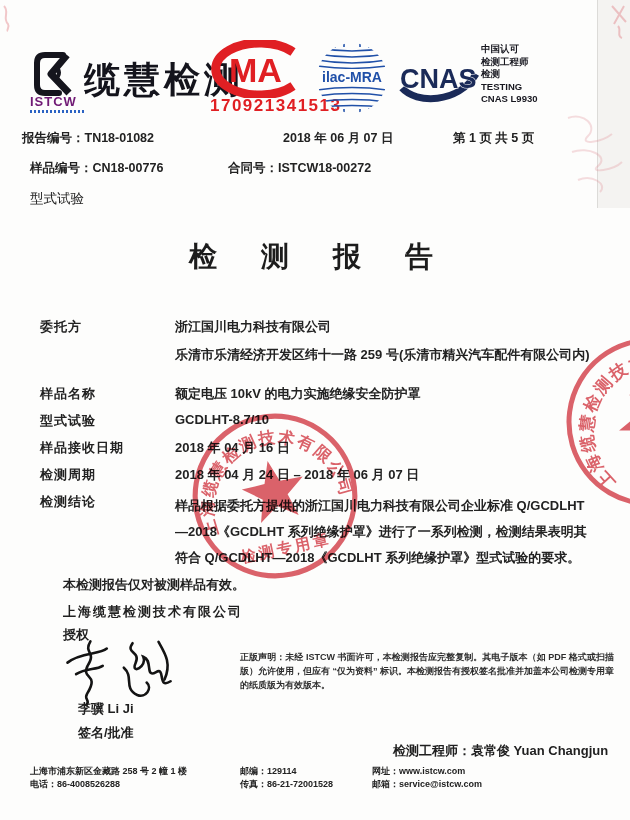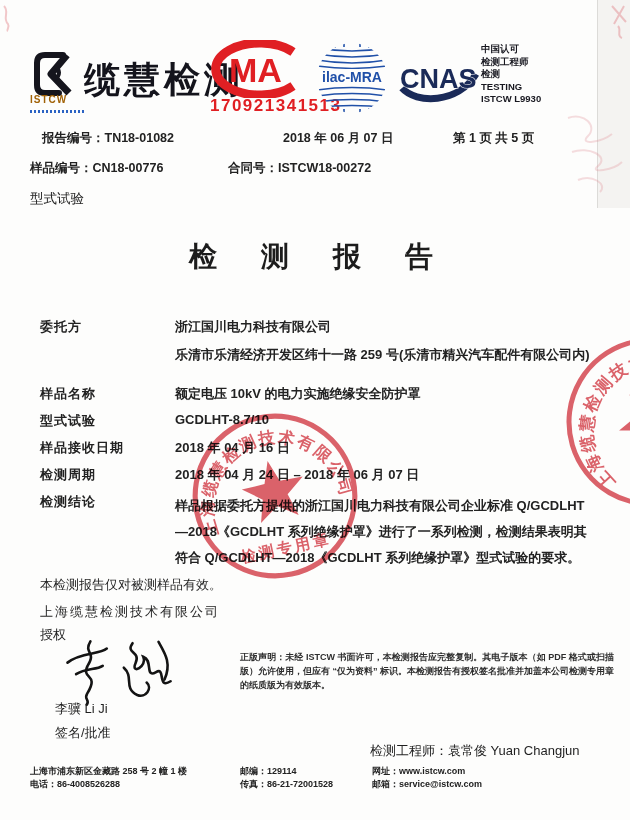--- a/index.html
+++ b/index.html
@@ -7,37 +7,37 @@
     width:630px;height:820px;position:relative;overflow:hidden;
     background:#fdfdfc;color:#1f1f1f;
     font-family:"Liberation Sans","DejaVu Sans",sans-serif;
     -webkit-font-smoothing:antialiased;
   }
   .abs{position:absolute;}
   .scan-edge{position:absolute;left:597px;top:0;width:33px;height:208px;
     background:#f4f3f1;border-left:1px solid #dcdbd8;}
   
   .brand-cn{left:84px;top:56px;font-size:36px;font-weight:900;color:#14141c;letter-spacing:4px;}
-  .istcw-word{left:30px;top:94px;font-size:10px;font-weight:900;color:#a16207;letter-spacing:1px;}
+  .istcw-word{left:30px;top:94px;font-size:13px;font-weight:900;color:#701a75;letter-spacing:1px;}
   .istcw-micro{left:30px;top:110px;width:54px;height:3px;
     background:repeating-linear-gradient(90deg,#2b63c4 0 2px,transparent 2px 4px);}
   .cma-num{left:210px;top:96px;font-size:17px;font-weight:700;color:#e01f23;letter-spacing:1.5px;}
   .accred{left:481px;top:43px;font-size:9.5px;line-height:12.5px;font-weight:700;color:#17171f;}
   
   .meta{font-size:12.5px;font-weight:700;color:#222;}
   .test-type{font-size:13.5px;font-weight:400;}
   
   .title{left:0;top:238px;width:100%;text-align:center;font-size:28px;font-weight:700;
     color:#1c1c1c;letter-spacing:8px;}
   
   .flabel{left:40px;font-size:13px;font-weight:700;color:#222;letter-spacing:1px;}
   .fval{left:175px;font-size:13px;font-weight:700;color:#222;}
   .concl{line-height:26px;width:420px;}
   
-  .small-note{font-size:13px;font-weight:400;}
+  .small-note{font-size:13px;font-weight:700;margin-left:23px;}
   .disclaimer{left:240px;top:650px;width:374px;font-size:9px;line-height:14px;
     font-weight:600;color:#2e2e2e;text-align:justify;}
   .footer{font-size:9px;line-height:13px;font-weight:700;color:#222;}
   .stamp{mix-blend-mode:multiply;opacity:.82;}
   .faint-scribble{opacity:.28;}
 </style>
 </head>
 <body>
 
 <div class="scan-edge"></div>
@@ -85,25 +85,25 @@
   <svg class="abs" style="left:398px;top:52px" width="82" height="54" viewBox="0 0 82 54">
     <path d="M4,36 C18,52 60,52 78,22" fill="none" stroke="#1a2a58" stroke-width="7"></path>
     <text x="2" y="36" font-size="27" font-weight="900" fill="#1a2a58" stroke="#fdfdfc" stroke-width="1" paint-order="stroke" font-family="Liberation Sans, sans-serif">CNAS</text>
   </svg>
 
   <div class="abs accred">
     <div>中国认可</div>
     <div>检测工程师</div>
     <div>检测</div>
     <div>TESTING</div>
-    <div>ISTCW L9930</div>
+    <div>CNAS L9930</div>
   </div>
 </div>
 
-<div class="abs meta" style="left:42px;top:130px">报告编号：TN18-01082</div>
+<div class="abs meta" style="left:22px;top:130px">报告编号：TN18-01082</div>
 <div class="abs meta" style="left:283px;top:130px">2018 年 06 月 07 日</div>
 <div class="abs meta" style="left:453px;top:130px">第 1 页 共 5 页</div>
 <div class="abs meta" style="left:30px;top:160px">样品编号：CN18-00776</div>
 <div class="abs meta" style="left:228px;top:160px">合同号：ISTCW18-00272</div>
 <div class="abs test-type" style="left:30px;top:190px">型式试验</div>
 
 <div class="abs title">检　测　报　告</div>
 
 <div class="abs flabel" style="top:318px">委托方</div>
 <div class="abs fval" style="top:318px">浙江国川电力科技有限公司</div>

